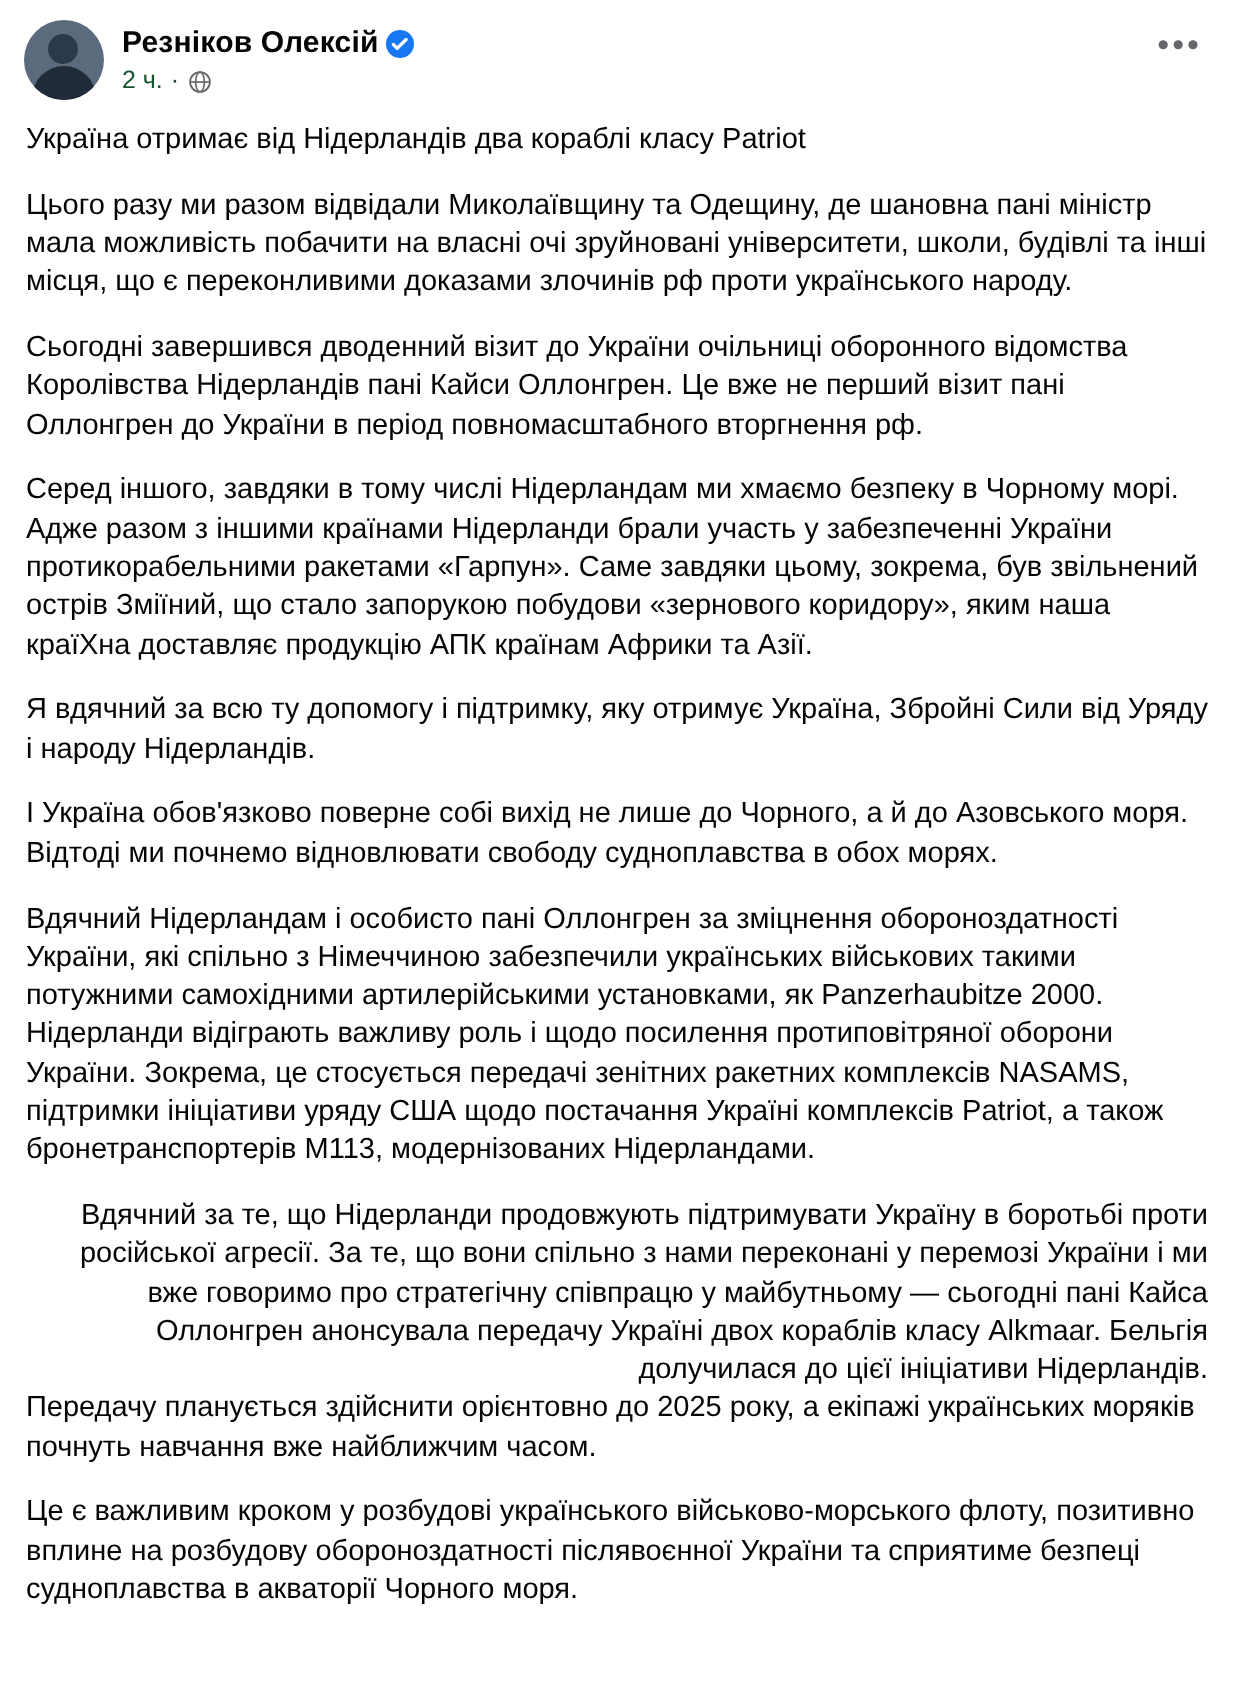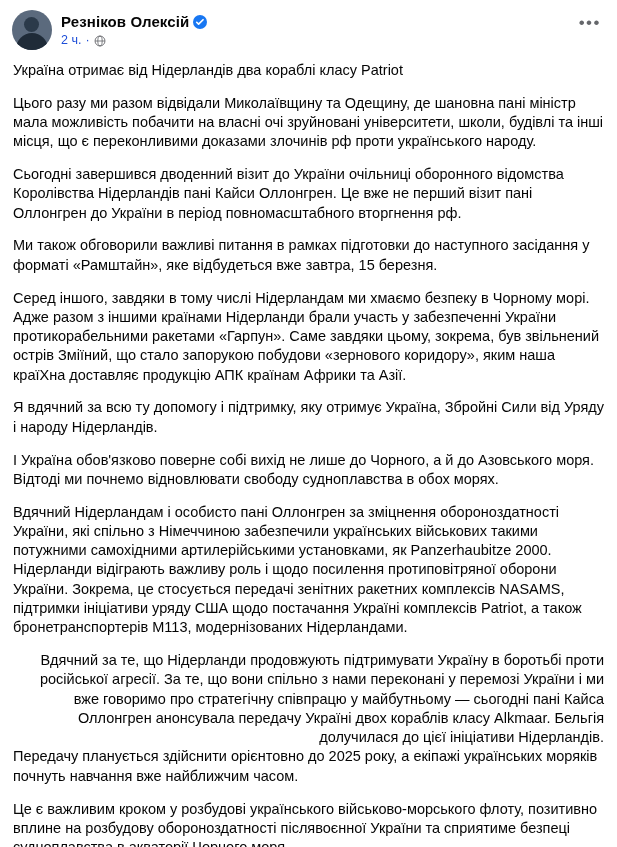--- a/index.html
+++ b/index.html
@@ -72,21 +72,21 @@
   .verified {
     margin-left: 4px;
     width: 14px;
     height: 14px;
     display: inline-block;
   }
   .meta-row {
     display: flex;
     align-items: center;
     margin-top: 3px;
-    color: #1d4ed8;
+    color: #14532d;
     font-size: 12.5px;
   }
   .meta-row .dot {
     margin: 0 4px;
   }
   .globe {
     width: 12px;
     height: 12px;
     display: inline-block;
     vertical-align: -2px;
@@ -153,21 +153,20 @@
       </div>
     </div>
 
     <div class="menu-dots">•••</div>
   </div>
 
   <div class="post-body">
     <p>Україна отримає від Нідерландів два кораблі класу Patriot</p>
     <p>Цього разу ми разом відвідали Миколаївщину та Одещину, де шановна пані міністр мала можливість побачити на власні очі зруйновані університети, школи, будівлі та інші місця, що є переконливими доказами злочинів рф проти українського народу.</p>
     <p>Сьогодні завершився дводенний візит до України очільниці оборонного відомства Королівства Нідерландів пані Кайси Оллонгрен. Це вже не перший візит пані Оллонгрен до України в період повномасштабного вторгнення рф.</p>
-    <p>Ми також обговорили важливі питання в рамках підготовки до наступного засідання у форматі «Рамштайн», яке відбудеться вже завтра, 15 березня.</p>
     <p>Серед іншого, завдяки в тому числі Нідерландам ми хмаємо безпеку в Чорному морі. Адже разом з іншими країнами Нідерланди брали участь у забезпеченні України протикорабельними ракетами «Гарпун». Саме завдяки цьому, зокрема, був звільнений острів Зміїний, що стало запорукою побудови «зернового коридору», яким наша країХна доставляє продукцію АПК країнам Африки та Азії.</p>
     <p>Я вдячний за всю ту допомогу і підтримку, яку отримує Україна, Збройні Сили від Уряду і народу Нідерландів.</p>
     <p>І Україна обов'язково поверне собі вихід не лише до Чорного, а й до Азовського моря. Відтоді ми почнемо відновлювати свободу судноплавства в обох морях.</p>
     <p>Вдячний Нідерландам і особисто пані Оллонгрен за зміцнення обороноздатності України, які спільно з Німеччиною забезпечили українських військових такими потужними самохідними артилерійськими установками, як Panzerhaubitze 2000. Нідерланди відіграють важливу роль і щодо посилення протиповітряної оборони України. Зокрема, це стосується передачі зенітних ракетних комплексів NASAMS, підтримки ініціативи уряду США щодо постачання  Україні комплексів Patriot, а також бронетранспортерів М113, модернізованих Нідерландами.</p>
     <p class="tight">Вдячний за те, що Нідерланди продовжують підтримувати Україну в боротьбі проти російської агресії. За те, що вони спільно з нами переконані у перемозі України і ми вже говоримо про стратегічну співпрацю у майбутньому — сьогодні пані Кайса Оллонгрен анонсувала передачу Україні двох кораблів класу Alkmaar. Бельгія долучилася до цієї ініціативи Нідерландів.</p>
     <p>Передачу планується здійснити орієнтовно до 2025 року, а екіпажі українських моряків почнуть навчання вже найближчим часом.</p>
     <p>Це є важливим кроком у розбудові українського військово-морського флоту, позитивно вплине на розбудову обороноздатності післявоєнної України та сприятиме безпеці судноплавства в акваторії Чорного моря.</p>
 
   </div>
 

